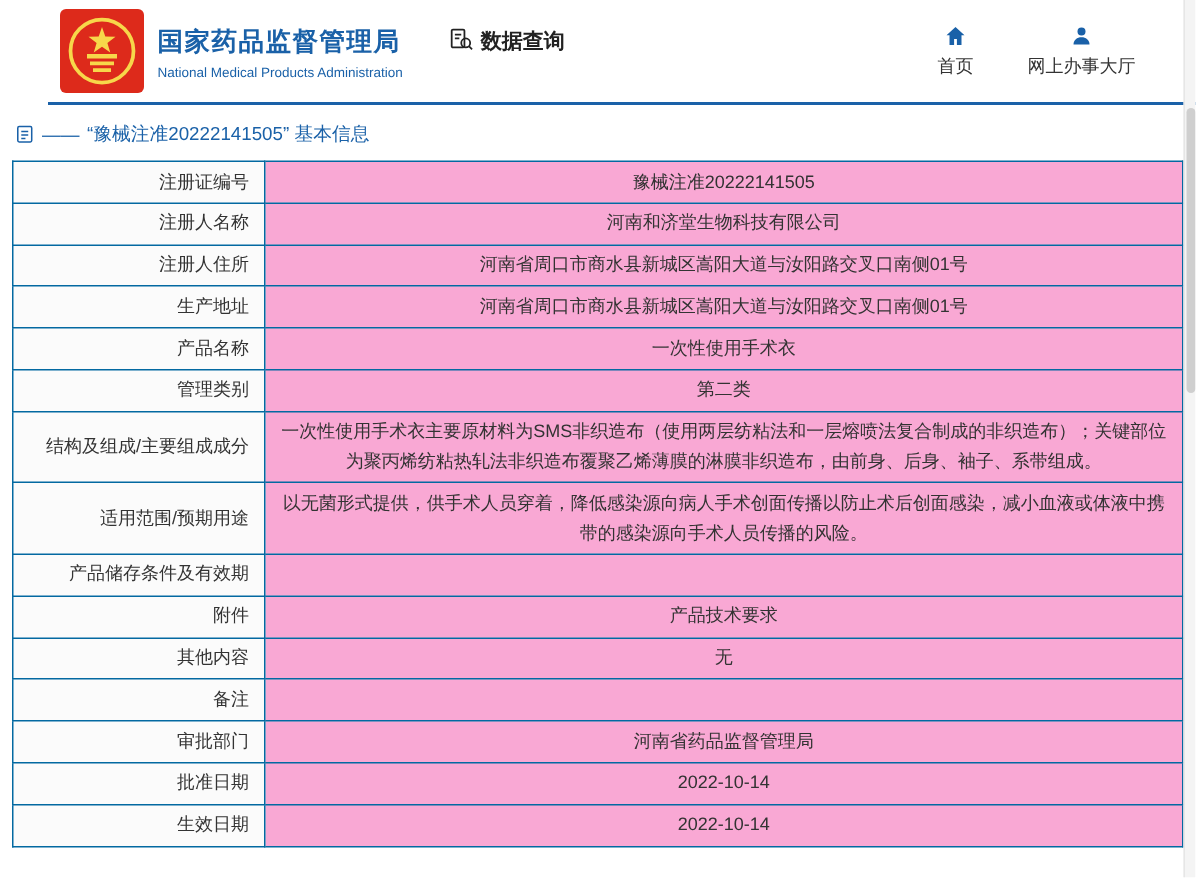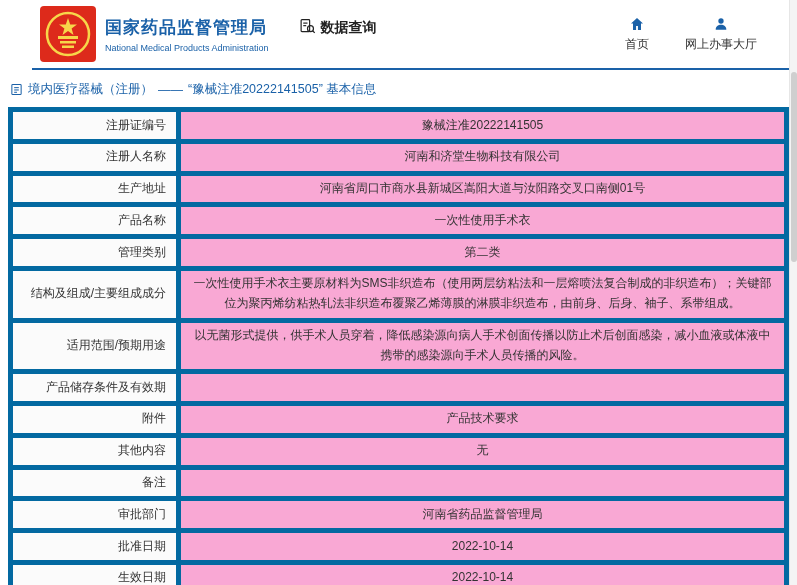--- a/index.html
+++ b/index.html
@@ -38,21 +38,21 @@
     padding:11px 0 9px 10px;
     font-size:12.5px; color:#1a61a8;
   }
   .bc-icon{ display:inline-flex; width:13px; height:13px; }
   
   table.info{
     border-collapse:collapse; table-layout:fixed;
     width:781px; margin-left:8px;
   }
   table.info td{
-    border:5px solid #0369a1;
+    border:1px solid #0369a1;
     font-size:12px; line-height:1.65; color:#333;
     padding:3.5px 10px;
     vertical-align:middle;
   }
   td.label{
     width:168px; text-align:right;
     background:#fbfbfb;
   }
   td.value{ text-align:center; padding-left:12px; background:#f9a8d4; }
   
@@ -118,36 +118,39 @@
 
 <div class="breadcrumb">
   <span class="bc-icon">
     <svg viewBox="0 0 14 14" width="13" height="13" fill="none" stroke="#1a61a8" stroke-width="1.1">
       <rect x="2" y="1.5" width="10" height="11" rx="1"></rect>
       <line x1="4.5" y1="5" x2="9.5" y2="5"></line>
       <line x1="4.5" y1="7.5" x2="9.5" y2="7.5"></line>
       <line x1="4.5" y1="10" x2="7.5" y2="10"></line>
     </svg>
   </span>
-  <span>境内医疗器械（注册）</span>
   <span>——</span>
   <span>“豫械注准20222141505” 基本信息</span>
 </div>
 
 <table class="info">
   <tbody>
     <tr>
       <td class="label">注册证编号</td>
       <td class="value">豫械注准20222141505</td>
     </tr>
     <tr>
       <td class="label">注册人名称</td>
       <td class="value">河南和济堂生物科技有限公司</td>
     </tr>
     <tr>
+      <td class="label">注册人住所</td>
+      <td class="value">河南省周口市商水县新城区嵩阳大道与汝阳路交叉口南侧01号</td>
+    </tr>
+    <tr>
       <td class="label">生产地址</td>
       <td class="value">河南省周口市商水县新城区嵩阳大道与汝阳路交叉口南侧01号</td>
     </tr>
     <tr>
       <td class="label">产品名称</td>
       <td class="value">一次性使用手术衣</td>
     </tr>
     <tr>
       <td class="label">管理类别</td>
       <td class="value">第二类</td>

